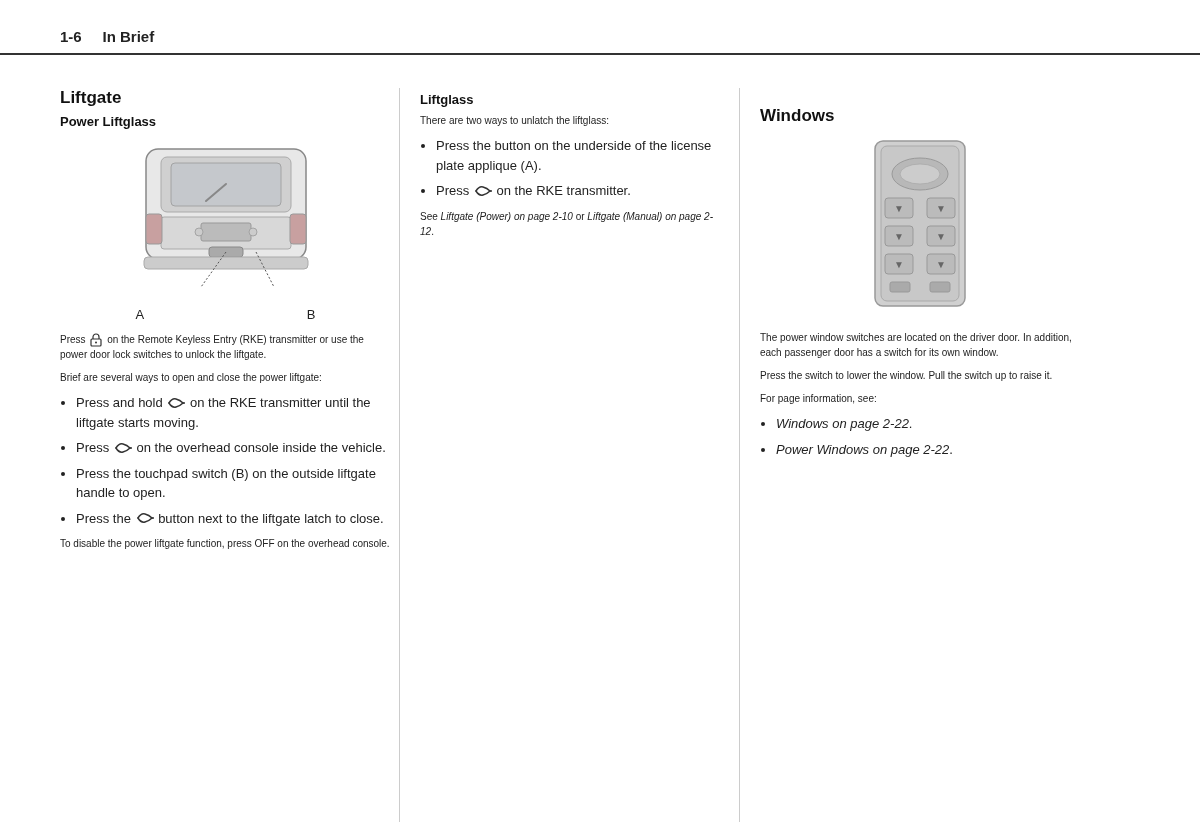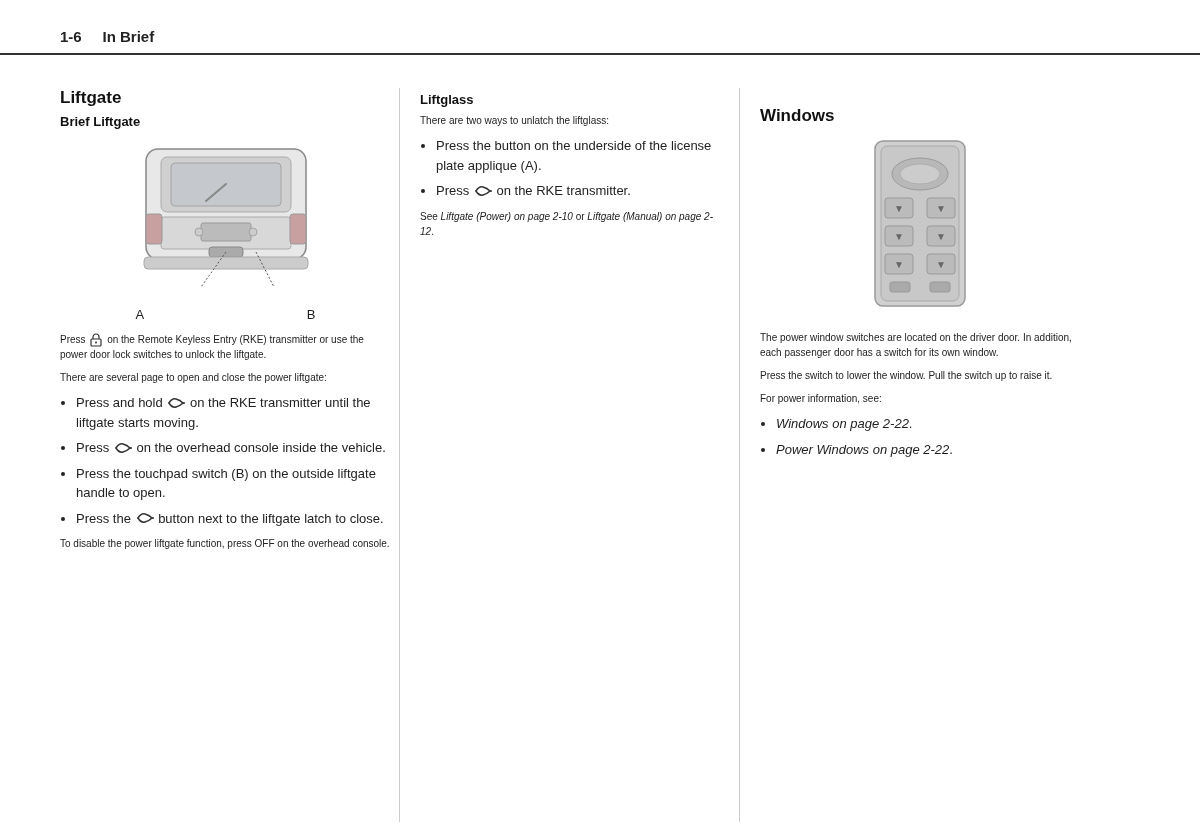--- a/index.html
+++ b/index.html
@@ -140,21 +140,21 @@
       <span>1-6</span>
       &nbsp;&nbsp;&nbsp;
       <span>In Brief</span>
     </span>
   </div>
 
   <div class="content-area">
 
     <div class="col-left">
       <h2 class="section-title">Liftgate</h2>
-      <h3 class="subsection-title">Brief Liftgate</h3>
+      <h3 class="subsection-title">Power Liftglass</h3>
 
       <svg class="car-illustration" viewBox="0 0 200 160" xmlns="http://www.w3.org/2000/svg">
 
         <rect x="20" y="10" width="160" height="110" rx="12" ry="12" fill="#e8e8e8" stroke="#888" stroke-width="1.5"></rect>
 
         <rect x="35" y="18" width="130" height="55" rx="6" fill="#d0d0d0" stroke="#aaa" stroke-width="1"></rect>
 
         <rect x="45" y="24" width="110" height="43" rx="4" fill="#c5c8cc" stroke="#999" stroke-width="0.8"></rect>
 
         <line x1="100" y1="45" x2="80" y2="62" stroke="#888" stroke-width="2" stroke-linecap="round"></line>
@@ -187,21 +187,21 @@
         Press
         
         <svg class="icon-lock" viewBox="0 0 14 14" xmlns="http://www.w3.org/2000/svg">
           <rect x="2" y="6" width="10" height="7" rx="1" fill="none" stroke="#333" stroke-width="1.2"></rect>
           <path d="M4 6 V4 a3 3 0 0 1 6 0 V6" fill="none" stroke="#333" stroke-width="1.2"></path>
           <circle cx="7" cy="9.5" r="1" fill="#333"></circle>
         </svg>
         <span>on the Remote Keyless Entry (RKE) transmitter or use the power door lock switches to unlock the liftgate.</span>
       </p>
 
-      <p>There are several page to open and close the power liftgate:</p>
+      <p>Brief are several ways to open and close the power liftgate:</p>
 
       <ul>
         <li>
           Press and hold
           <svg class="icon-rke" viewBox="0 0 18 12" xmlns="http://www.w3.org/2000/svg">
             <path d="M2 6 Q5 1 9 2 Q13 3 16 6" fill="none" stroke="#333" stroke-width="1.5" stroke-linecap="round"></path>
             <path d="M2 6 Q5 11 9 10 Q13 9 16 6" fill="none" stroke="#333" stroke-width="1.5" stroke-linecap="round"></path>
             <line x1="16" y1="6" x2="18" y2="6" stroke="#333" stroke-width="1.5"></line>
           </svg>
           on the RKE transmitter until the liftgate starts moving.
@@ -280,21 +280,21 @@
         <text x="44" y="76" font-size="10" fill="#666" text-anchor="middle">▼</text>
         <text x="86" y="76" font-size="10" fill="#666" text-anchor="middle">▼</text>
         <text x="44" y="104" font-size="10" fill="#666" text-anchor="middle">▼</text>
         <text x="86" y="104" font-size="10" fill="#666" text-anchor="middle">▼</text>
         <text x="44" y="132" font-size="10" fill="#666" text-anchor="middle">▼</text>
         <text x="86" y="132" font-size="10" fill="#666" text-anchor="middle">▼</text>
       </svg>
 
       <p>The power window switches are located on the driver door. In addition, each passenger door has a switch for its own window.</p>
       <p>Press the switch to lower the window. Pull the switch up to raise it.</p>
-      <p>For power information, see:</p>
+      <p>For page information, see:</p>
 
       <ul>
         <li>
           <span class="italic">Windows on page 2-22</span>.
         </li>
         <li>
           <span class="italic">Power Windows on page 2-22</span>.
         </li>
       </ul>
     </div>

